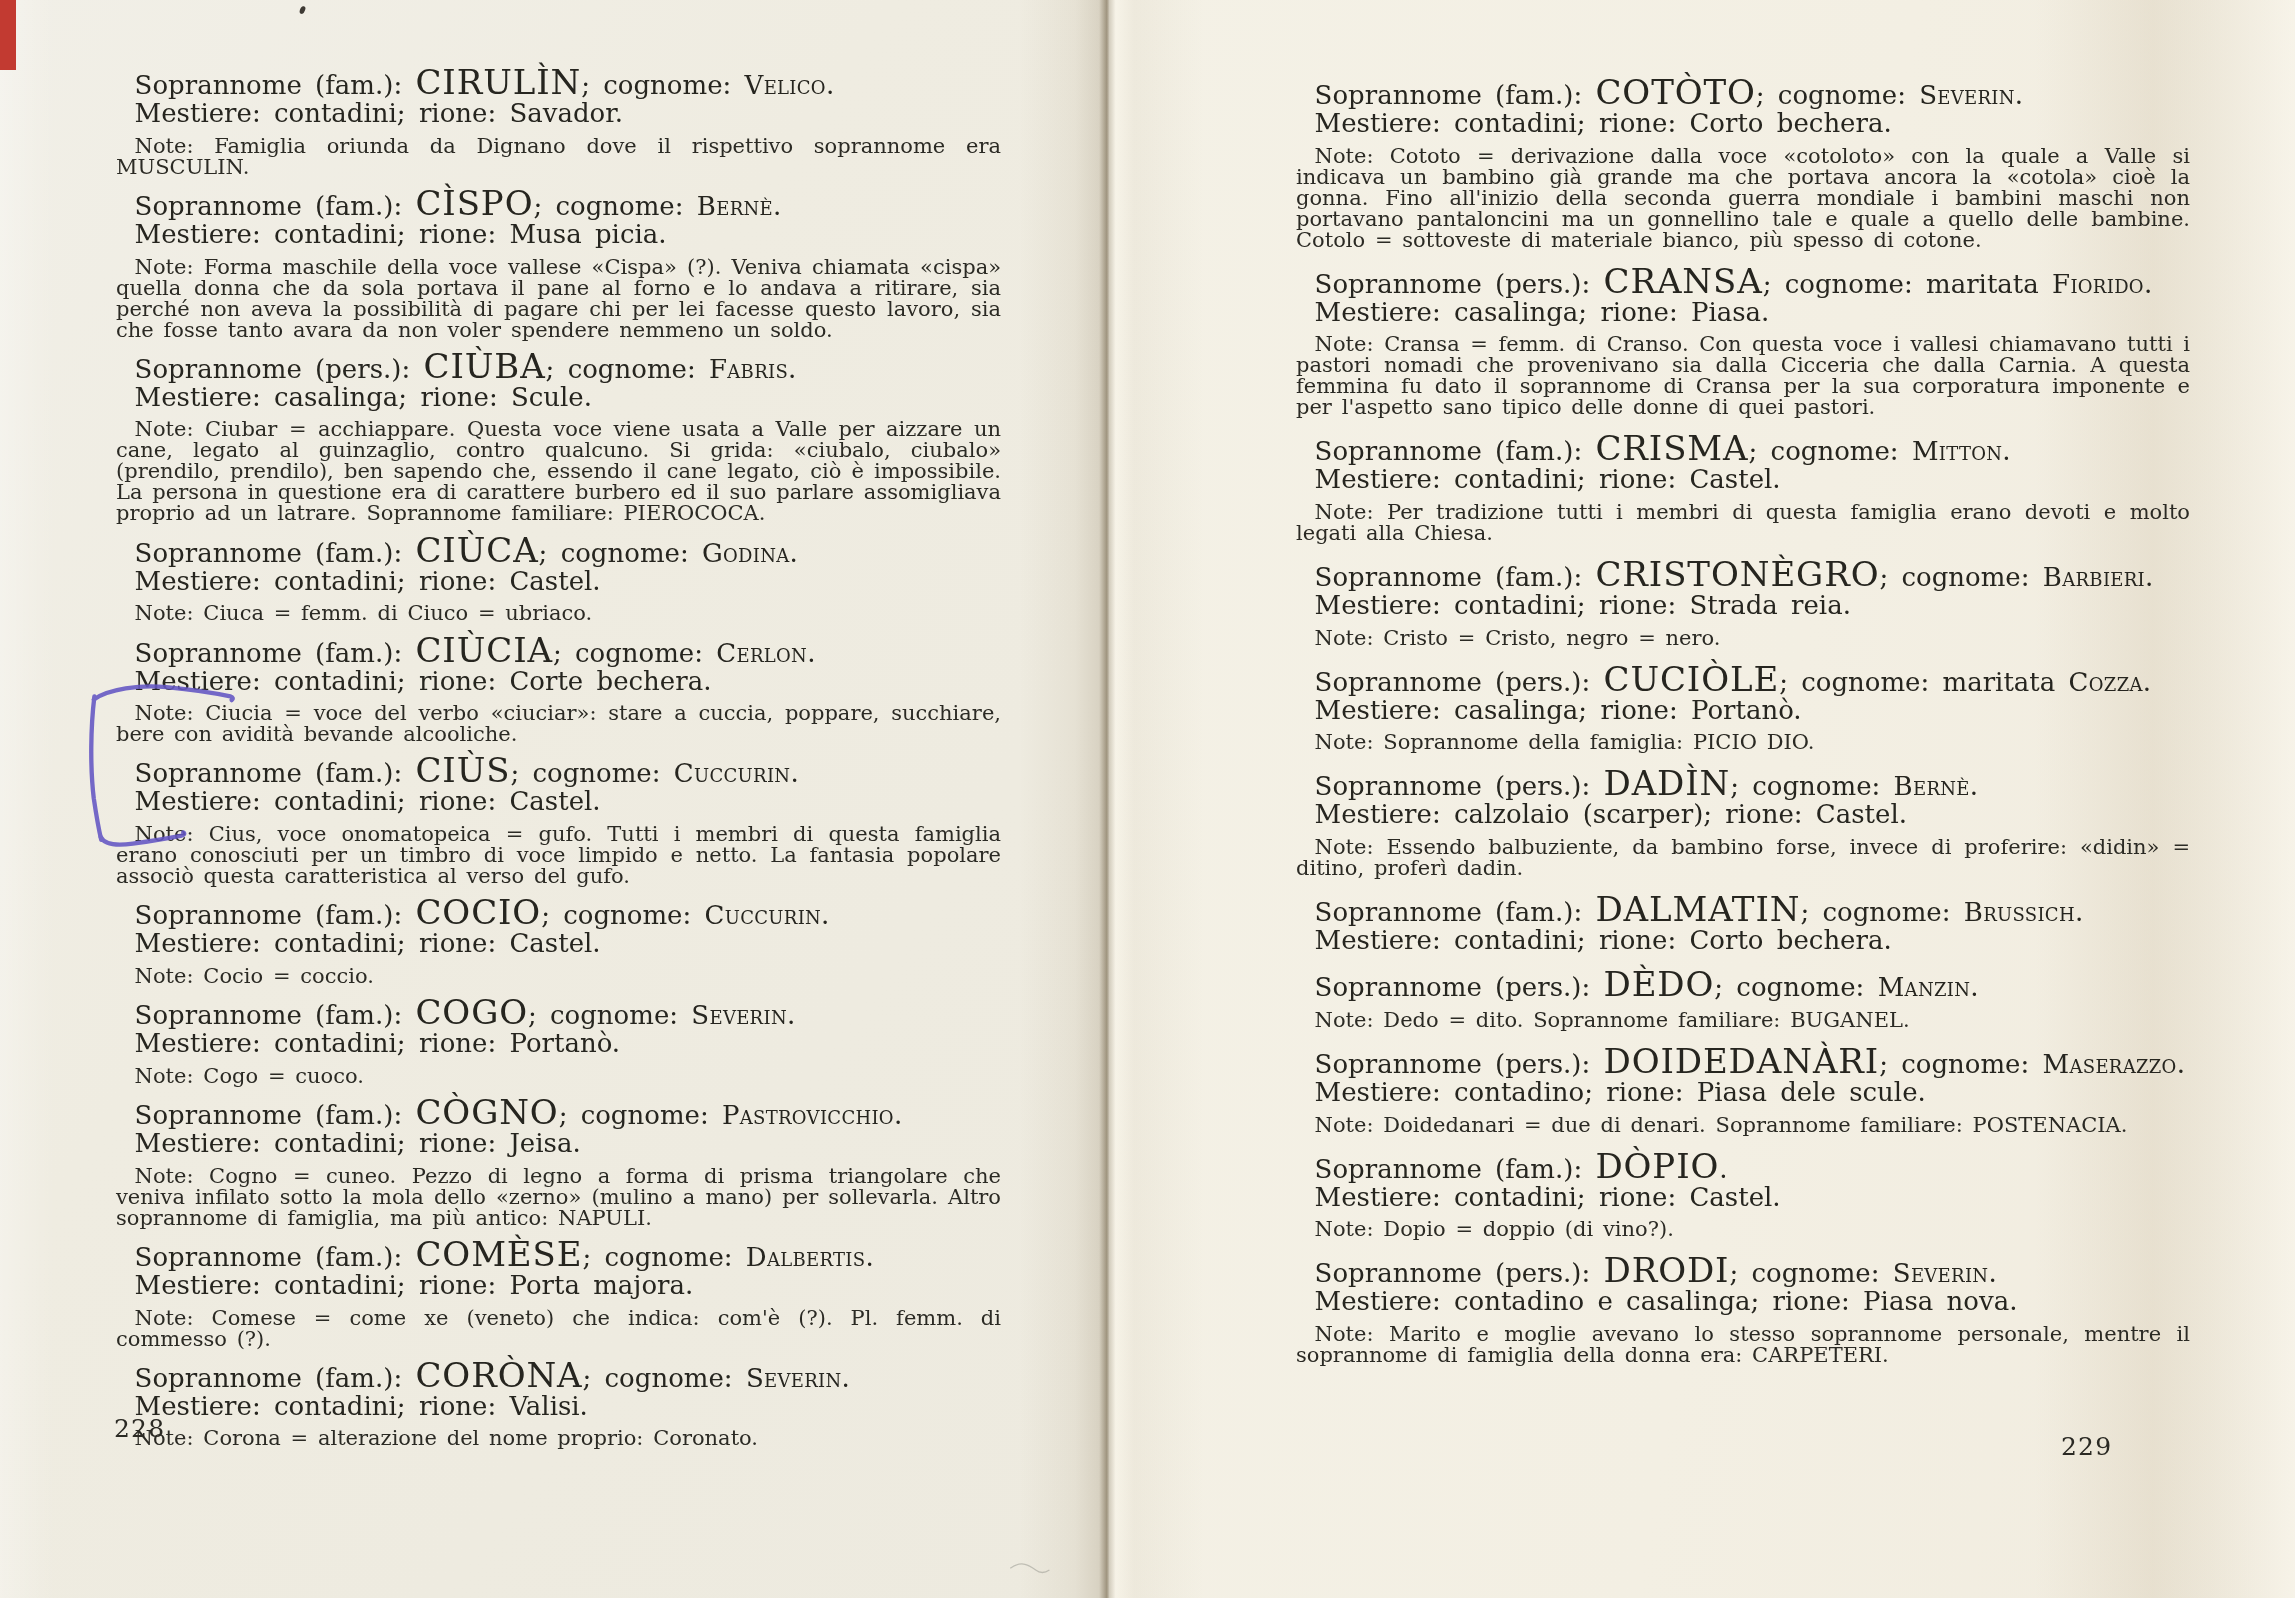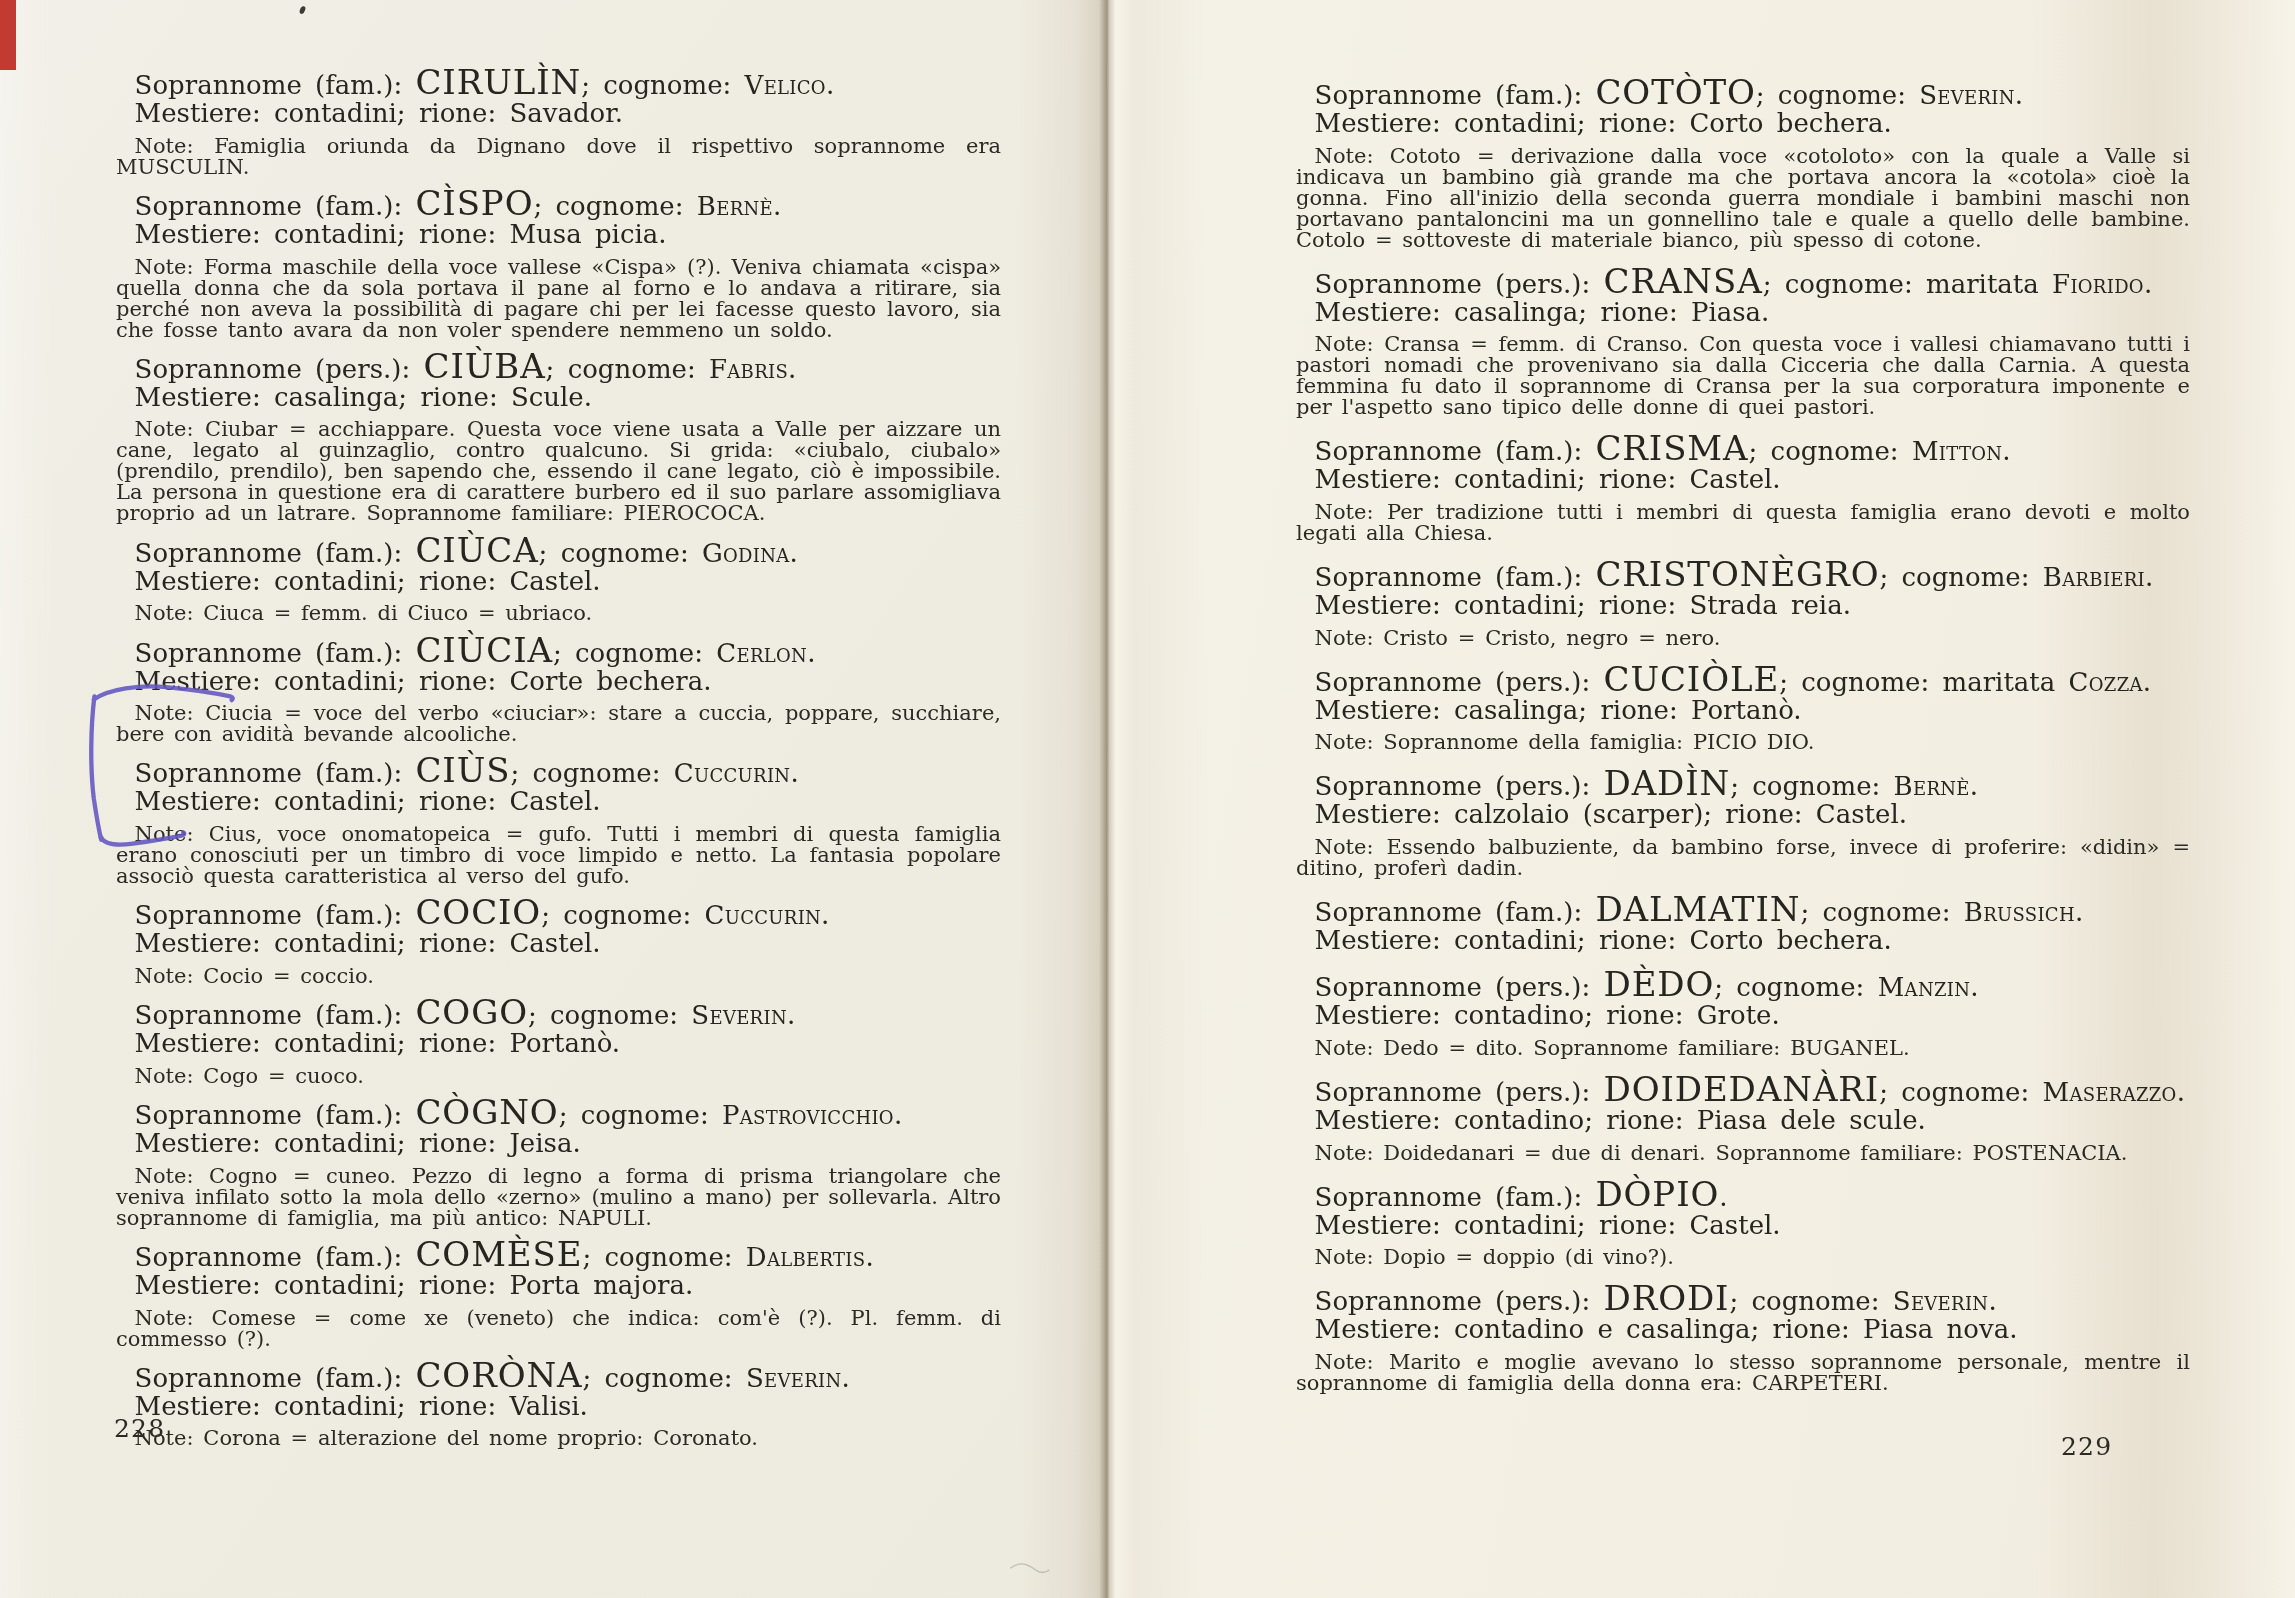--- a/index.html
+++ b/index.html
@@ -164,21 +164,20 @@
         <p class="head"><span>Soprannome (pers.):</span> <span class="nick">DADÌN</span><span>; cognome: </span><span class="sc">Bernè</span><span>.</span></p>
         <p class="head">Mestiere: calzolaio (scarper); rione: Castel.</p>
         <p class="note">Note: Essendo balbuziente, da bambino forse, invece di proferire: «didin» = ditino, proferì dadin.</p>
       </div>
       <div class="entry">
         <p class="head"><span>Soprannome (fam.):</span> <span class="nick">DALMATIN</span><span>; cognome: </span><span class="sc">Brussich</span><span>.</span></p>
         <p class="head">Mestiere: contadini; rione: Corto bechera.</p>
       </div>
       <div class="entry">
         <p class="head"><span>Soprannome (pers.):</span> <span class="nick">DÈDO</span><span>; cognome: </span><span class="sc">Manzin</span><span>.</span></p>
-        <p class="head">Mestiere: contadino; rione: Grote.</p>
         <p class="note">Note: Dedo = dito. Soprannome familiare: BUGANEL.</p>
       </div>
       <div class="entry">
         <p class="head"><span>Soprannome (pers.):</span> <span class="nick">DOIDEDANÀRI</span><span>; cognome: </span><span class="sc">Maserazzo</span><span>.</span></p>
         <p class="head">Mestiere: contadino; rione: Piasa dele scule.</p>
         <p class="note">Note: Doidedanari = due di denari. Soprannome familiare: POSTENACIA.</p>
       </div>
       <div class="entry">
         <p class="head"><span>Soprannome (fam.):</span> <span class="nick">DÒPIO</span><span></span><span class="sc"></span><span>.</span></p>
         <p class="head">Mestiere: contadini; rione: Castel.</p>

